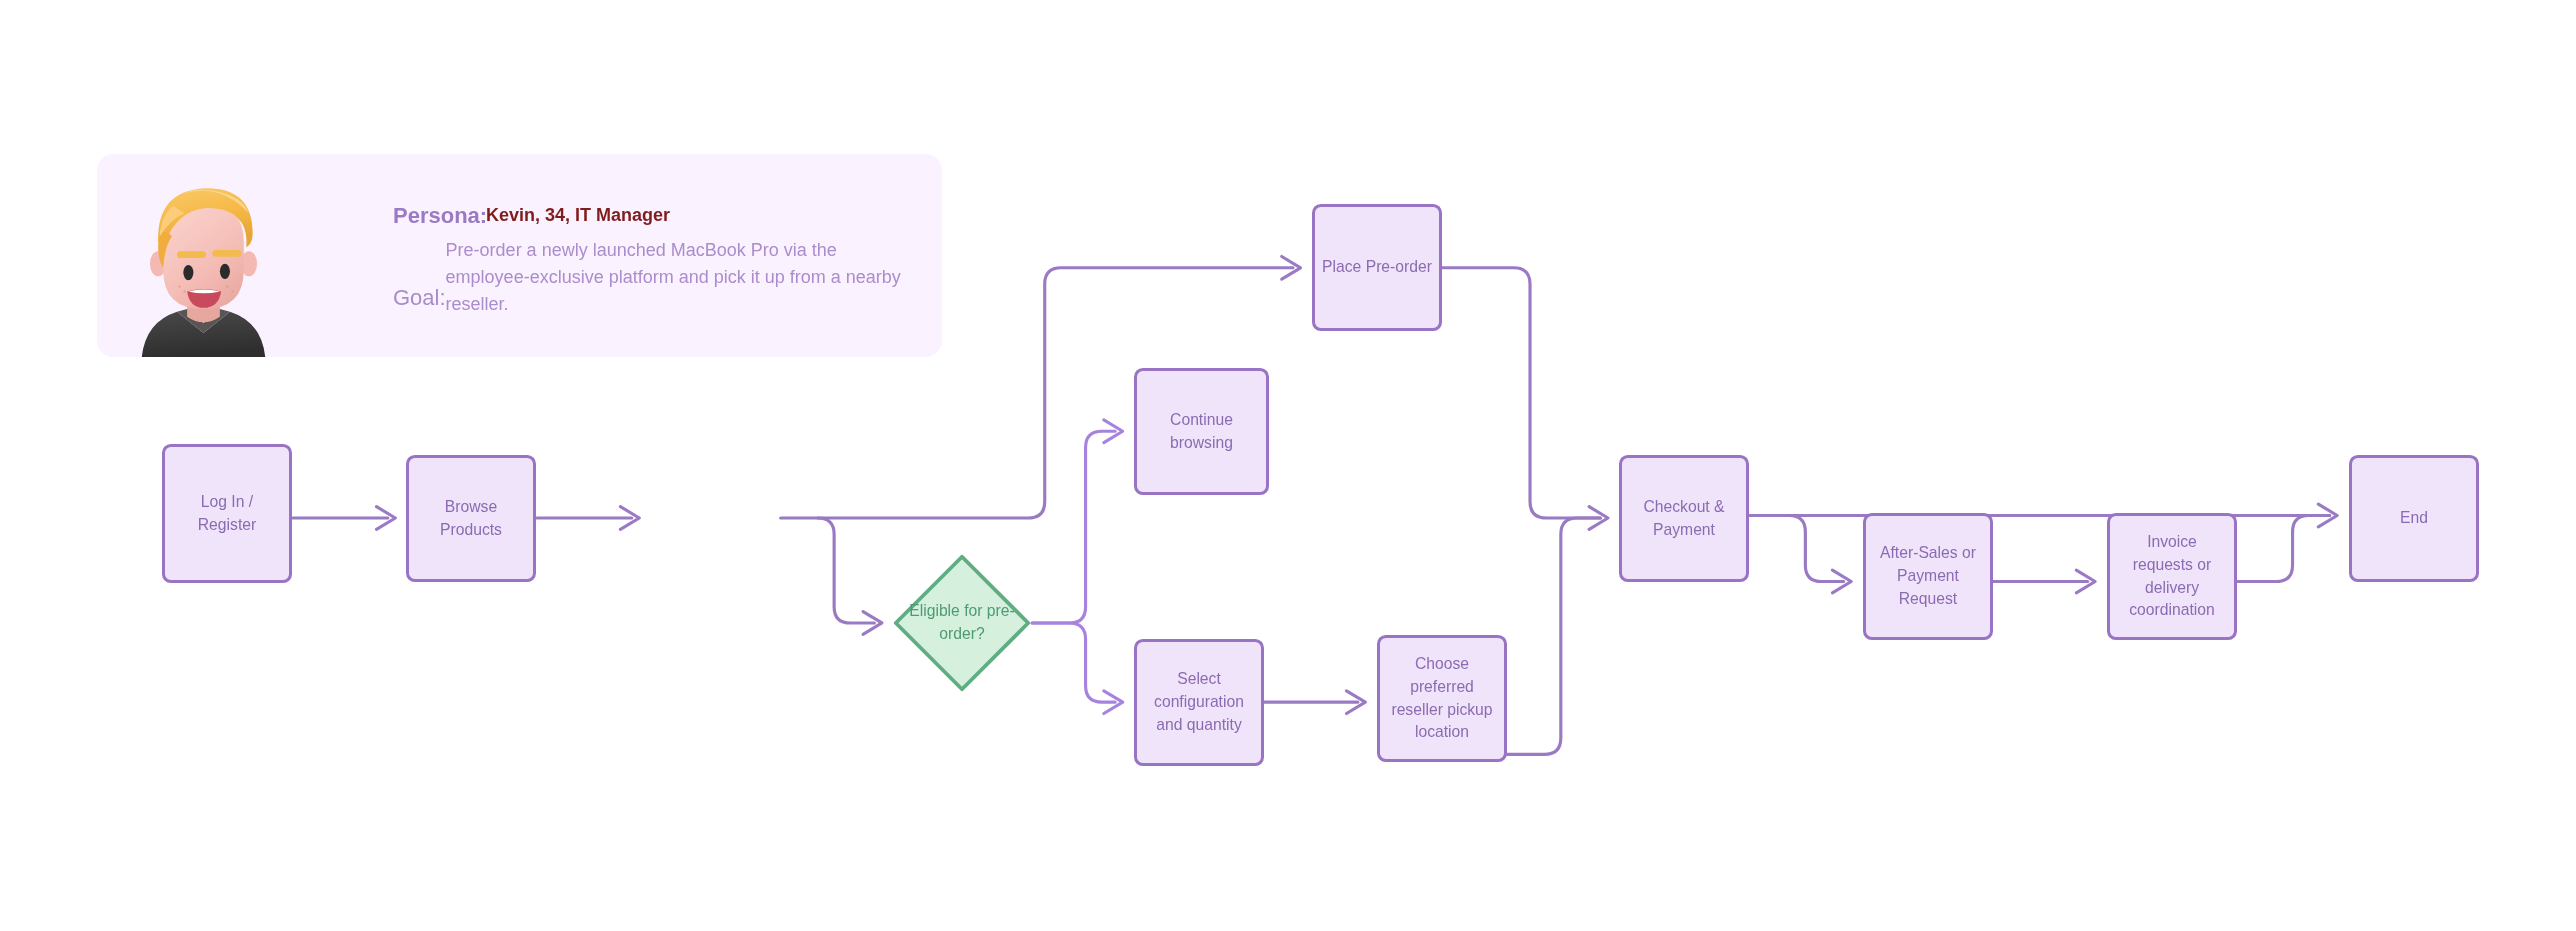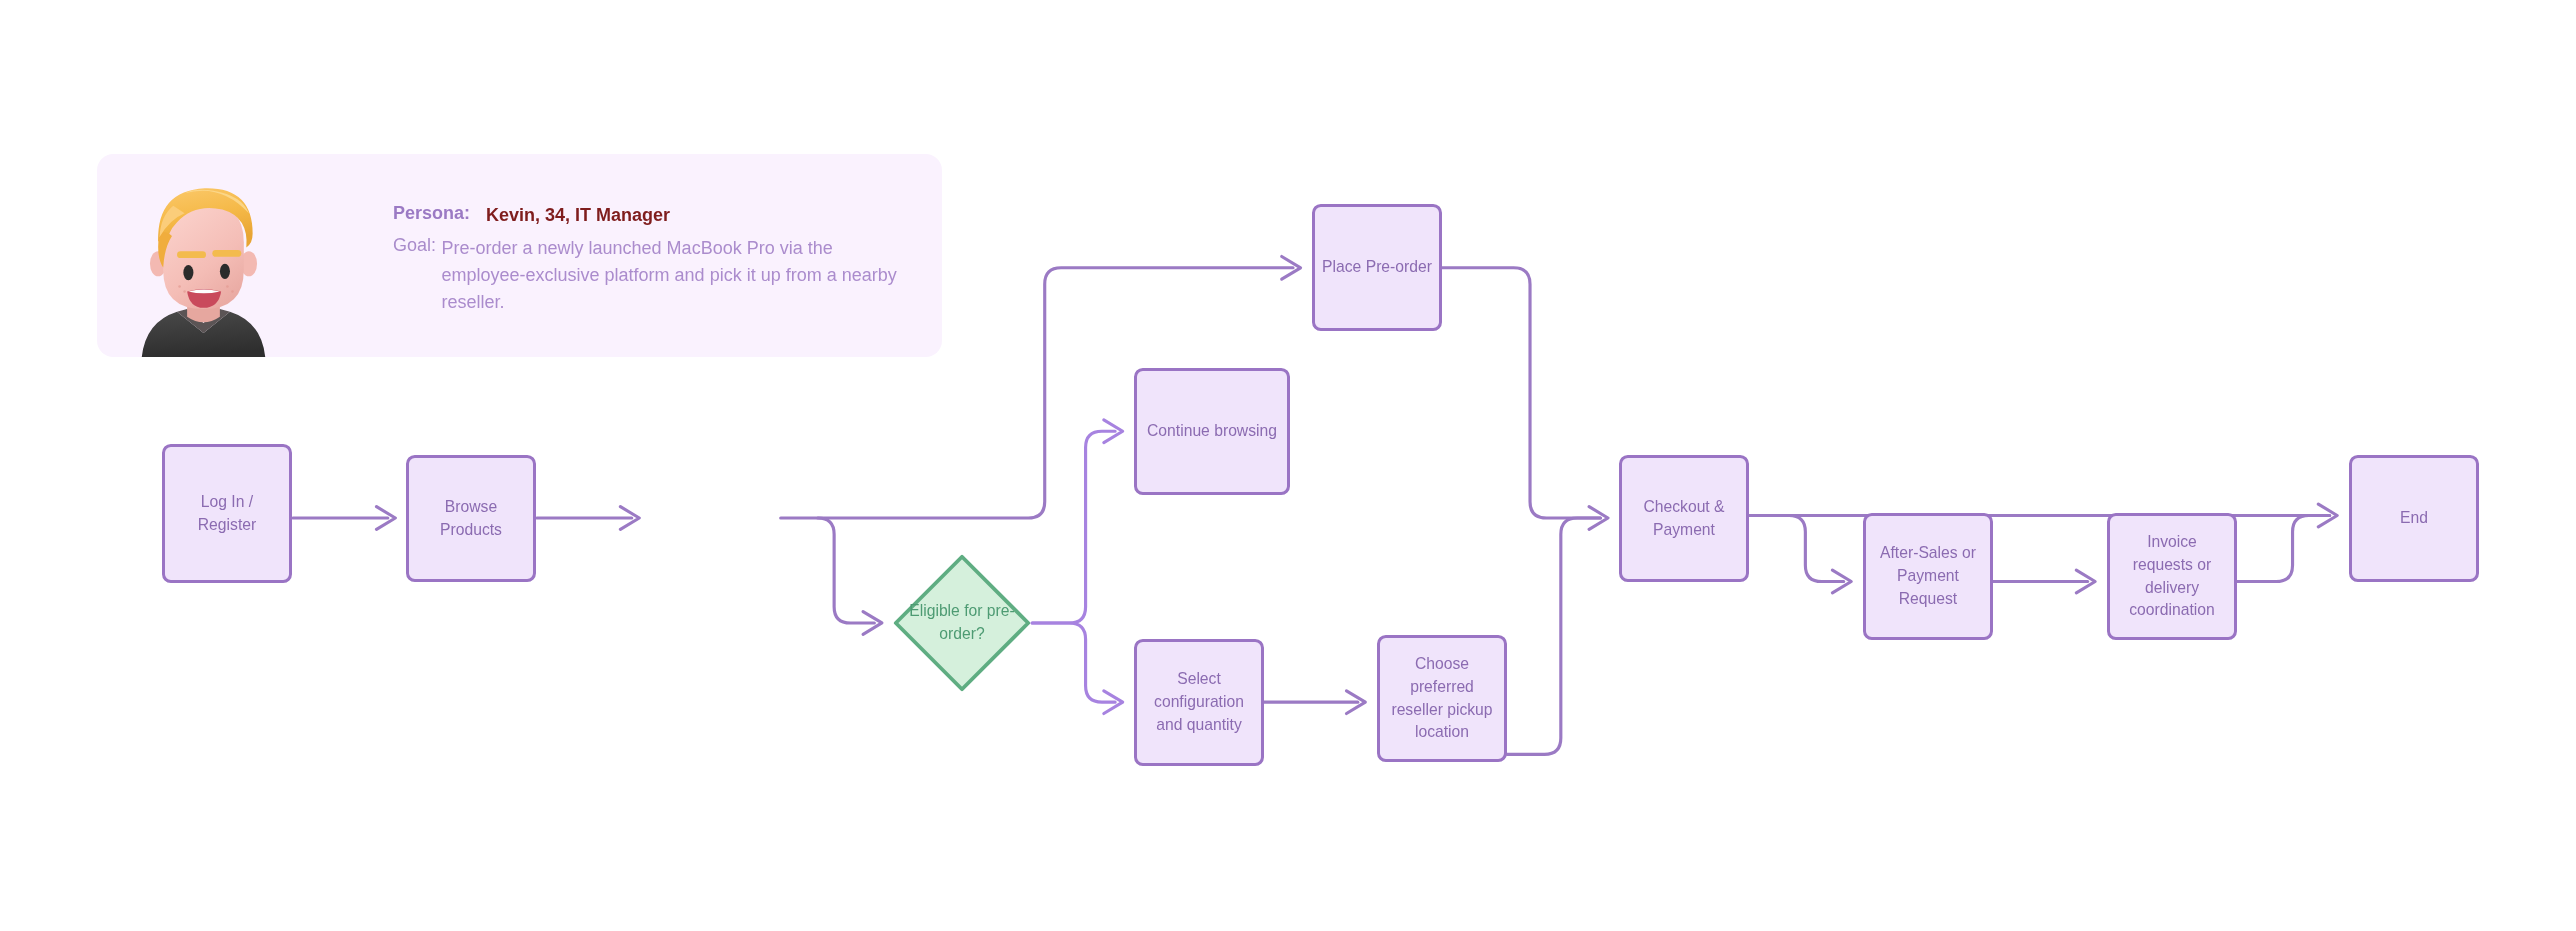--- a/index.html
+++ b/index.html
@@ -46,27 +46,27 @@
     left: 296px;
     top: 49px;
     width: 528px;
   }
   .persona-row {
     display: flex;
     align-items: flex-start;
     margin-bottom: 7.5px;
   }
   .persona-label {
-    font-size: 18px;
+    font-size: 22px;
     color: #9b7ac4;
     white-space: nowrap;
   }
   .persona-label.bold { font-weight: bold; }
   .persona-label.lbl-persona { width: 93px; }
-  .persona-label.lbl-goal { width: 93px; font-weight: normal; color: #a98ccb; }
+  .persona-label.lbl-goal { width: 93px; font-weight: normal; color: #a98ccb; margin-top: 48px; }
   .persona-value {
     font-size: 18px;
     color: #7f1d1d;
     font-weight: bold;
     line-height: 1.35;
   }
   .persona-goal-value {
     font-size: 18px;
     color: #ab8ccd;
     font-weight: normal;
@@ -262,21 +262,21 @@
     <svg class="dia-shape" viewBox="0 0 222 222">
       <polygon points="111,6 216,111 111,216 6,111" fill="#d5f0dc" stroke="#5fad82" stroke-width="6" stroke-linejoin="round"></polygon>
     </svg>
     <div class="dia-text">Eligible for pre-order?</div>
   </div>
 
   <div class="node" style="left:1312px; top:204px; width:130px; height:127px;">
     <span class="node-label">Place Pre-order</span>
   </div>
 
-  <div class="node" style="left:1134px; top:368px; width:156px; height:127px;">
+  <div class="node" style="left:1134px; top:368px; width:135px; height:127px;">
     <span class="node-label">Continue browsing</span>
   </div>
 
   <div class="node" style="left:1134px; top:639px; width:130px; height:127px;">
     <span class="node-label">Select configuration and quantity</span>
   </div>
 
   <div class="node" style="left:1377px; top:635px; width:130px; height:127px;">
     <span class="node-label">Choose preferred reseller pickup location</span>
   </div>

